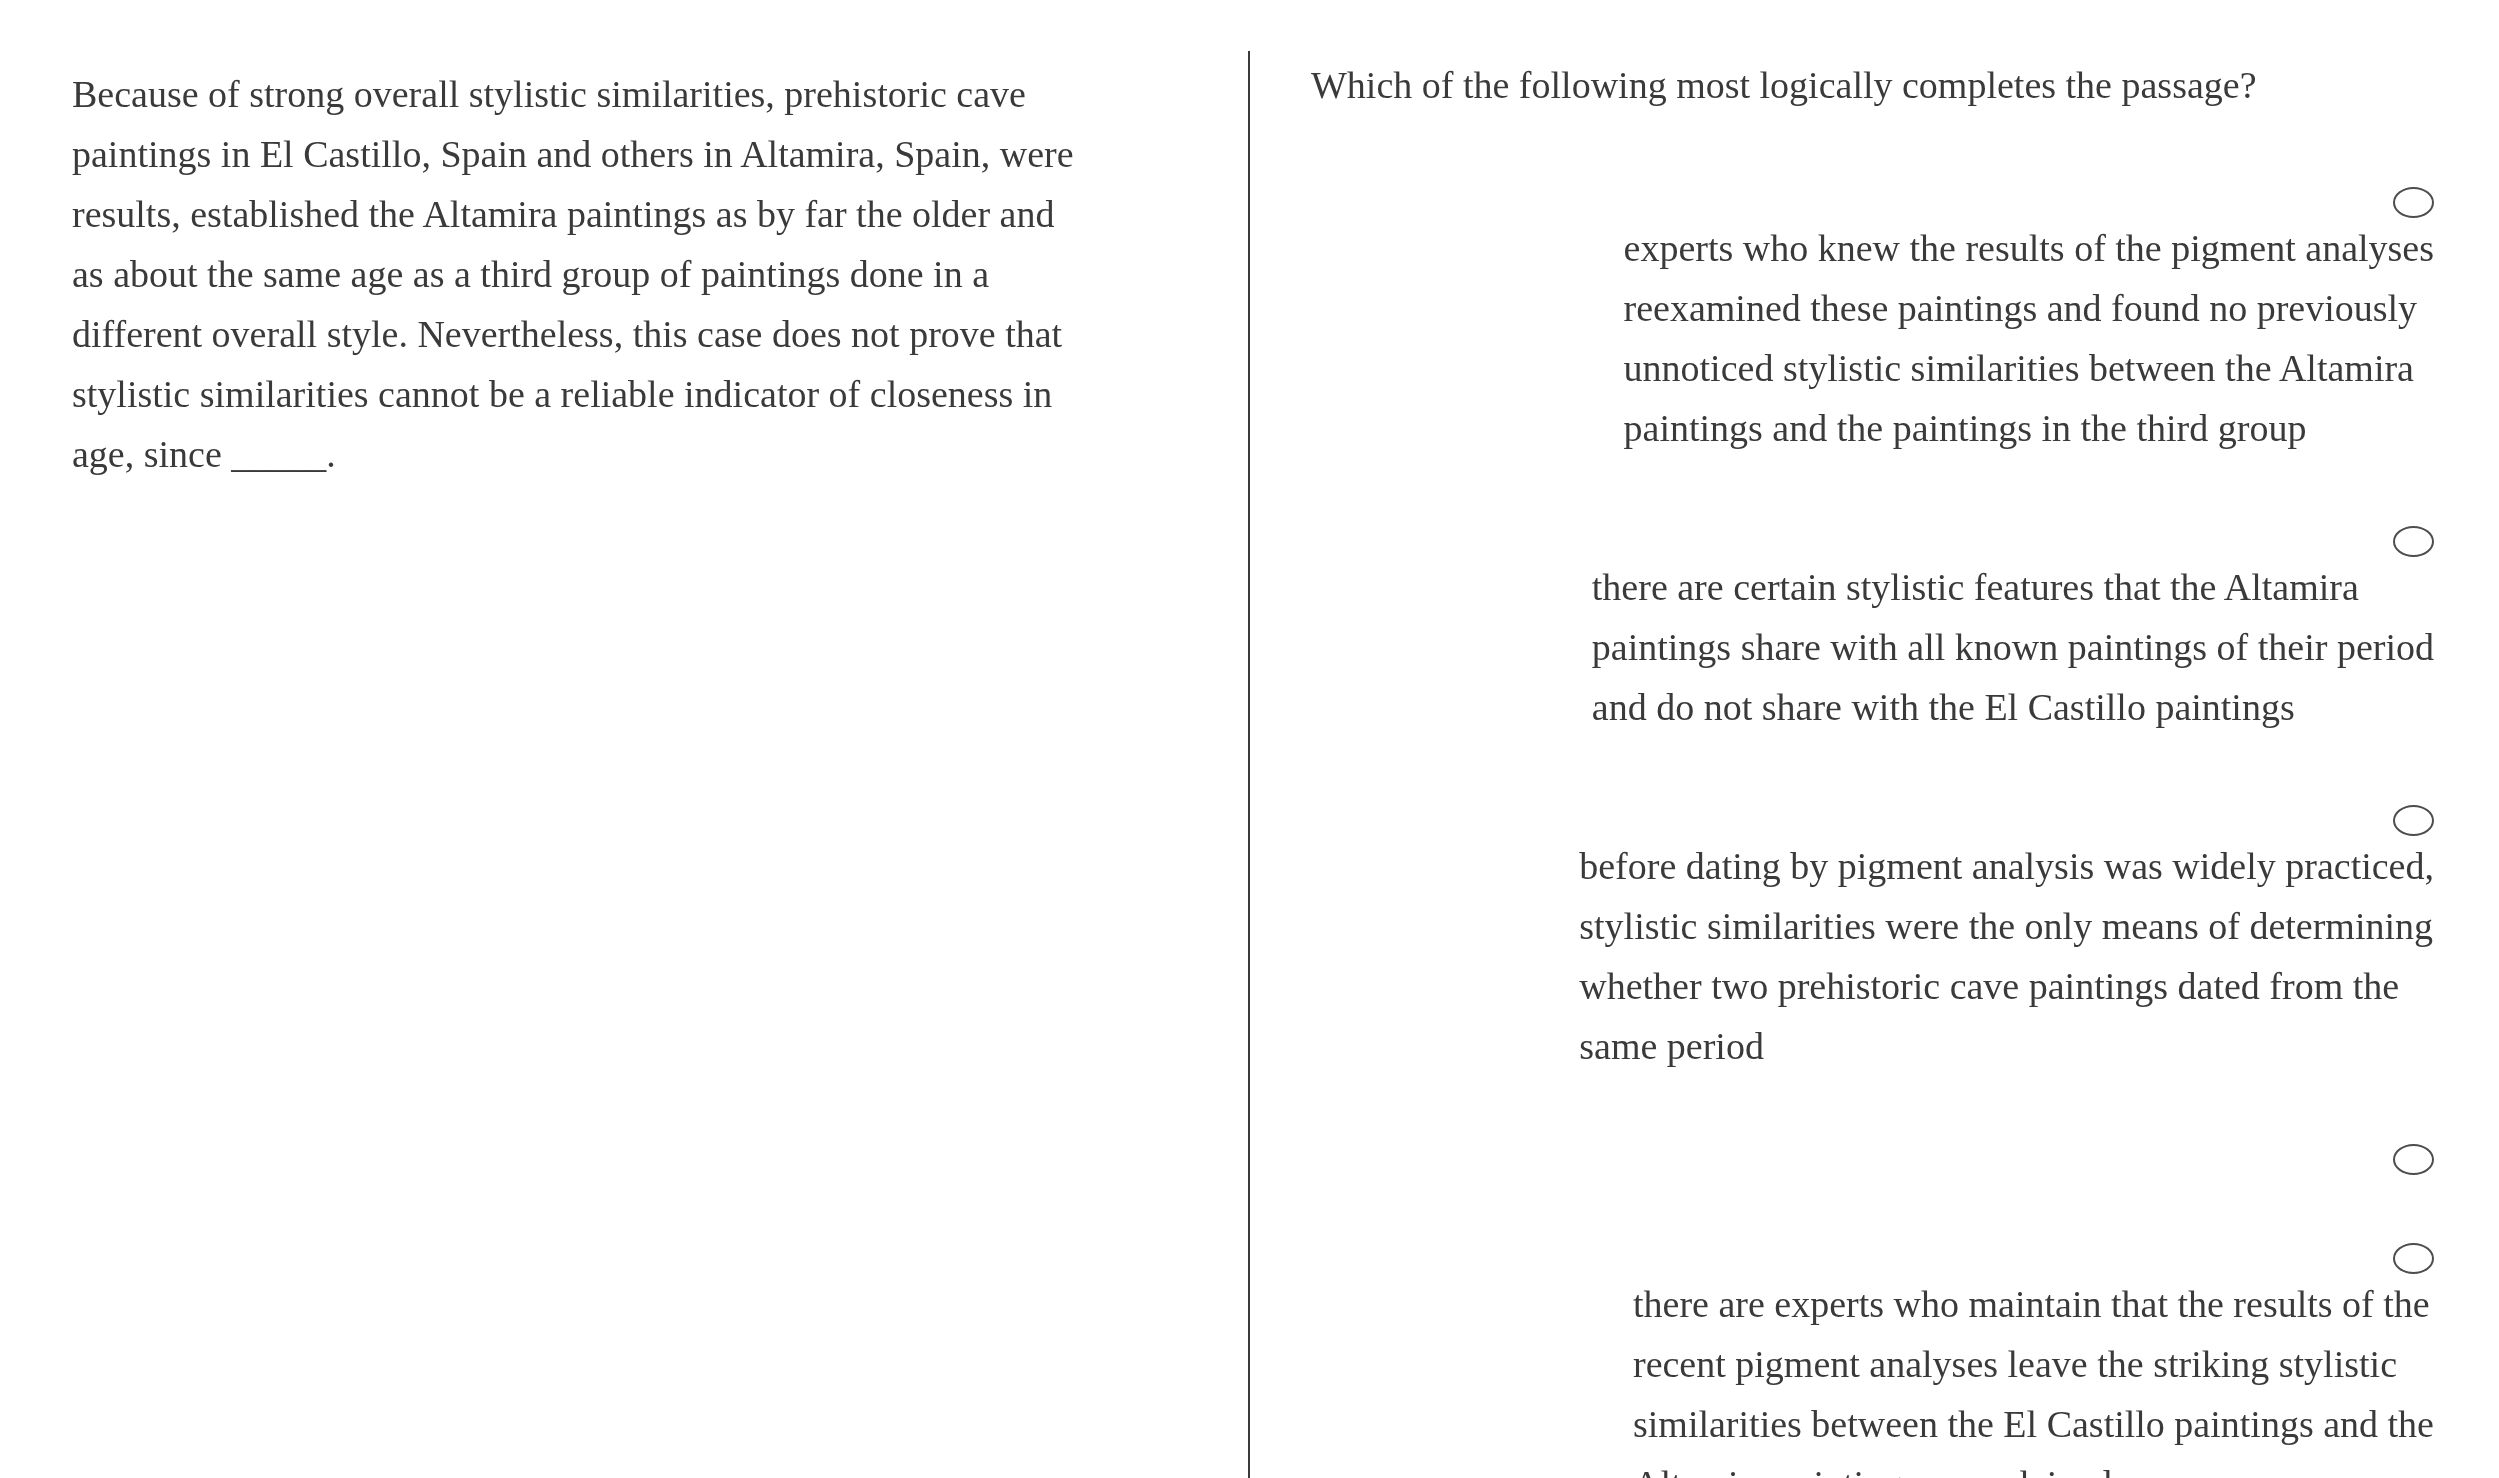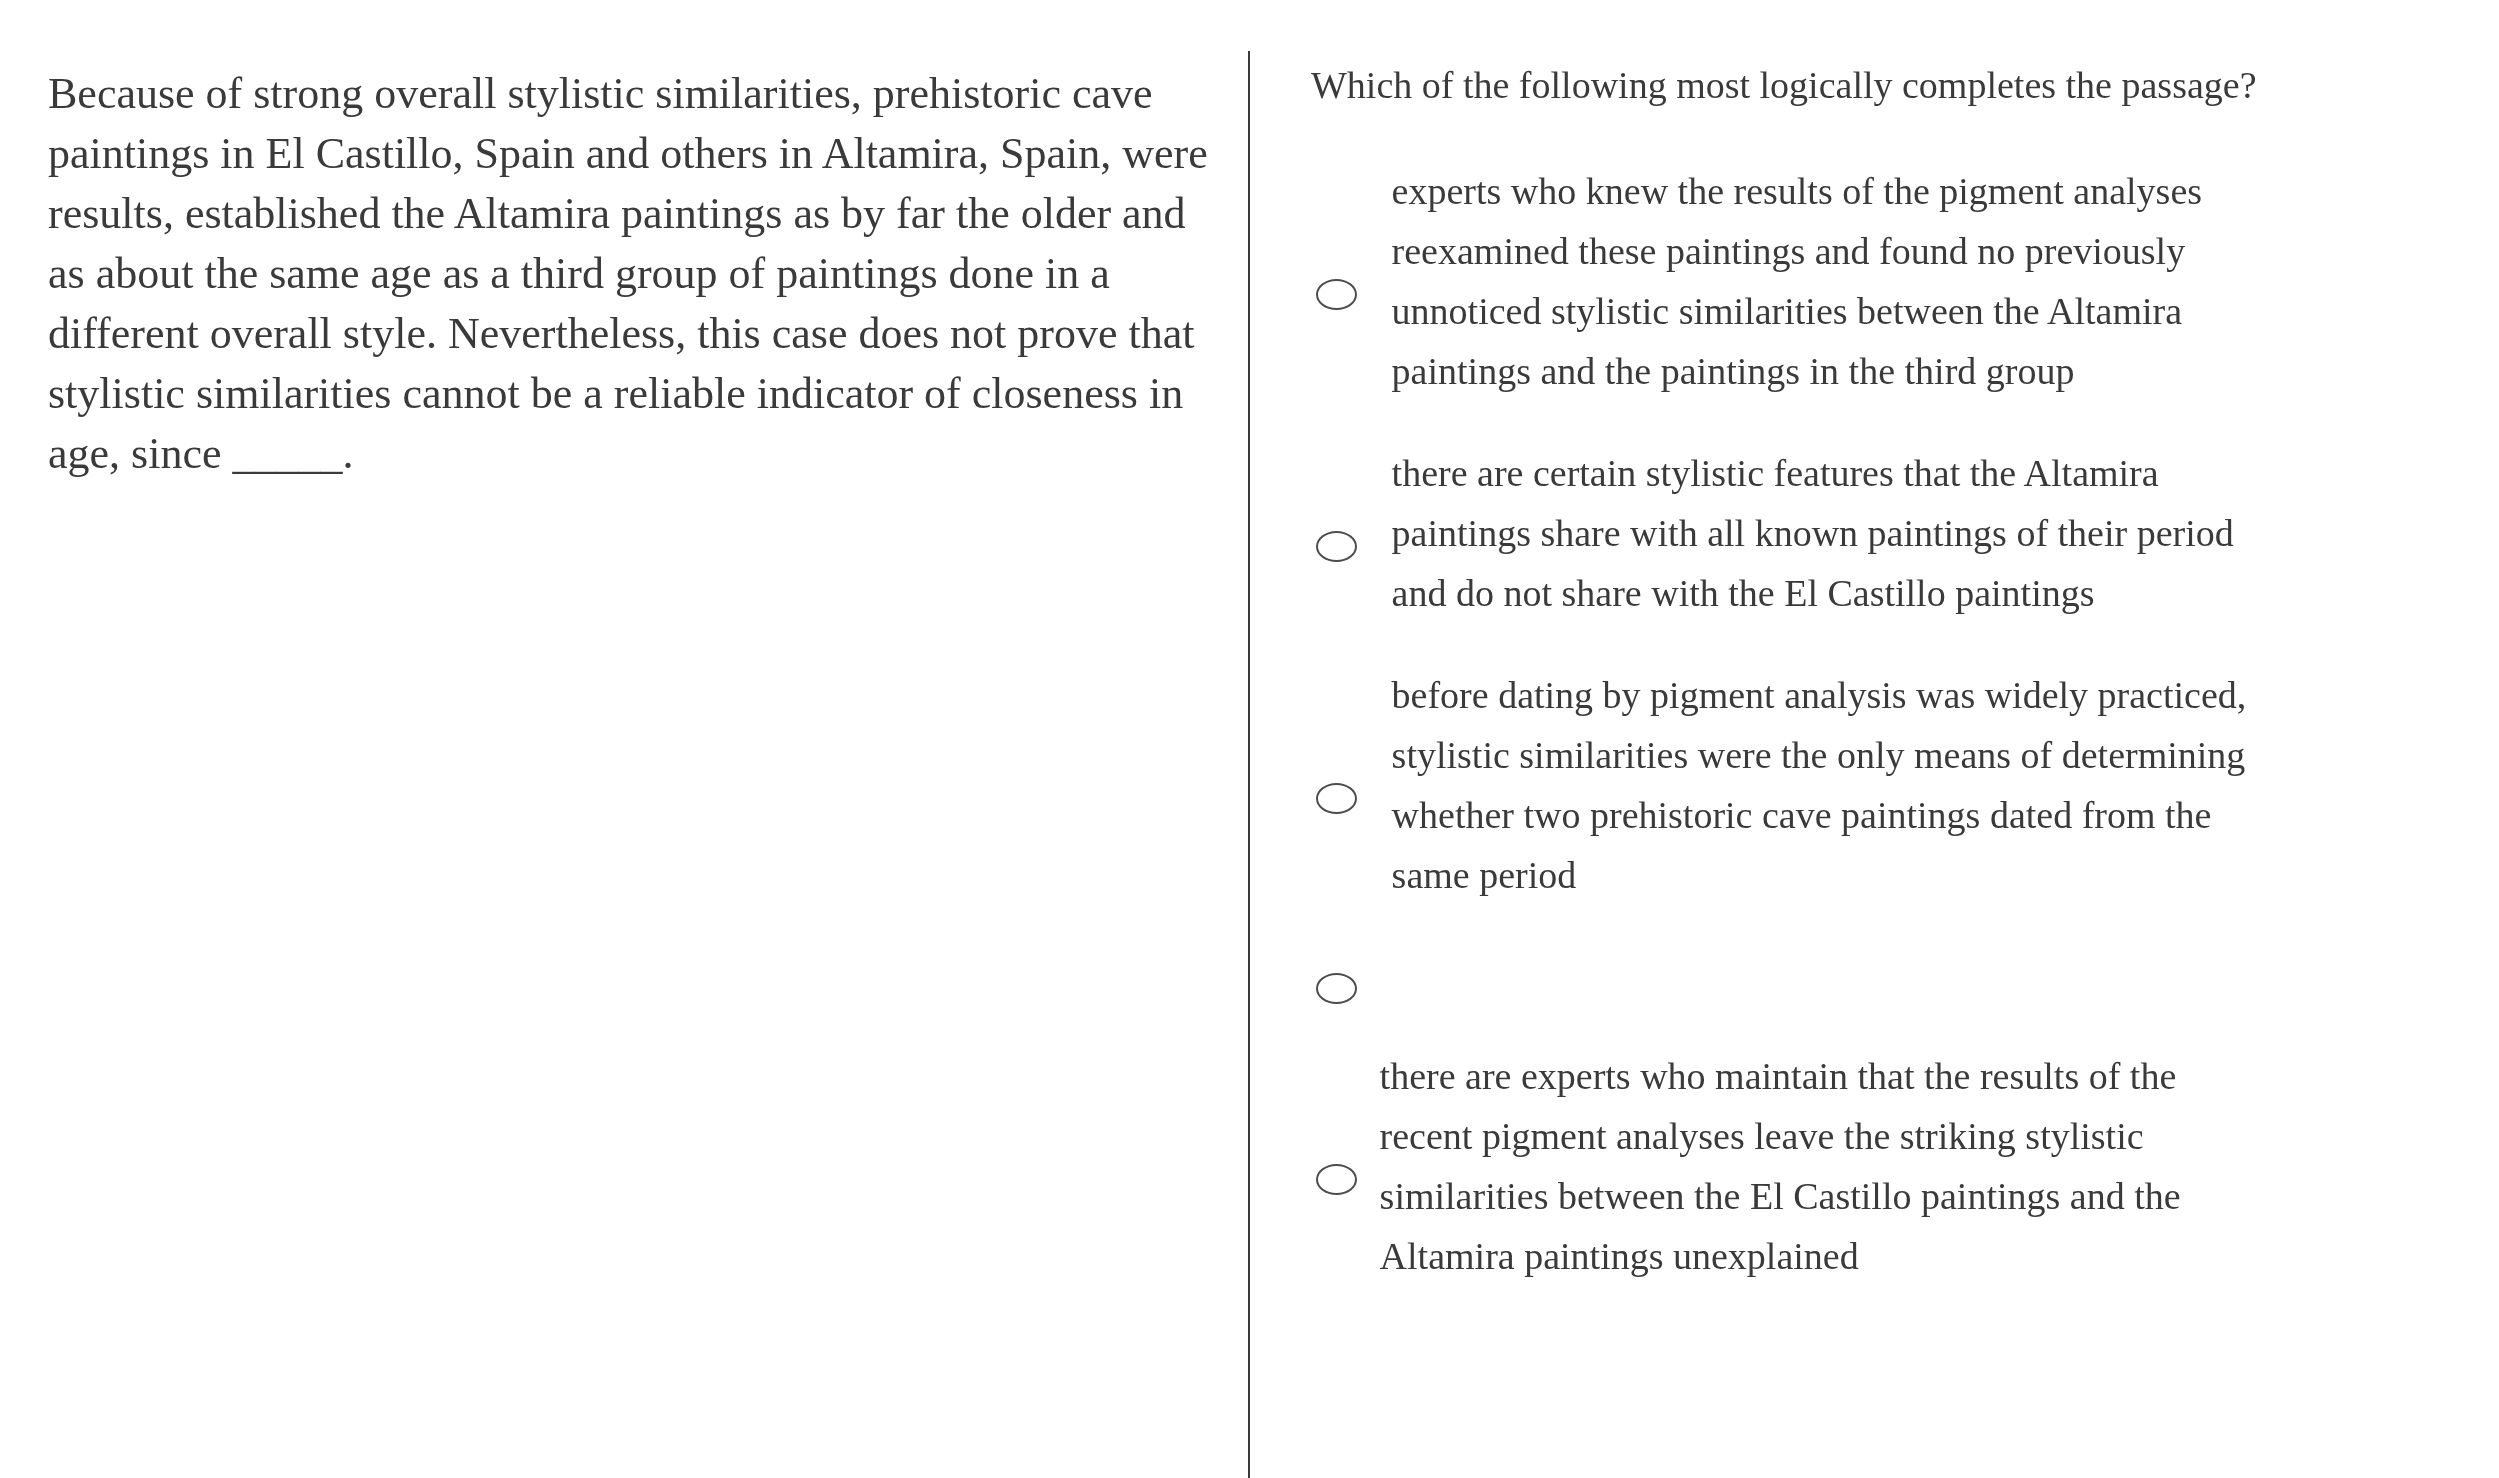--- a/index.html
+++ b/index.html
@@ -14,24 +14,24 @@
     background:var(--page-bg);
     font-family:"Liberation Serif","DejaVu Serif",serif;
     color:var(--text-color);
     position:relative;
     overflow:hidden;
   }
   .page{position:absolute;inset:0;}
   
   .passage{
     position:absolute;
-    left:48px;
+    left:72px;
     top:64px;
     width:1149px;
-    font-size:44px;
+    font-size:38px;
     line-height:60px;
   }
   .passage-line{white-space:nowrap;}
   
   .divider{
     position:absolute;
     left:1248px;
     top:51px;
     width:2px;
     height:1428px;
@@ -46,23 +46,24 @@
     font-size:38px;
     line-height:60px;
   }
   .question-prompt{
     white-space:nowrap;
     margin-bottom:46px;
   }
   .options{list-style:none;}
   .option-row{
     display:flex;
-    align-items:center;
+    align-items:flex-end;
     margin-bottom:42px;
     cursor:pointer;
+    flex-direction:column;
   }
   .radio{
     flex:none;
     width:41px;
     height:31px;
     margin-left:4.6px;
     margin-top:26px;
     border:2.6px solid var(--radio-border);
     border-radius:50%;
     background:#ffffff;

